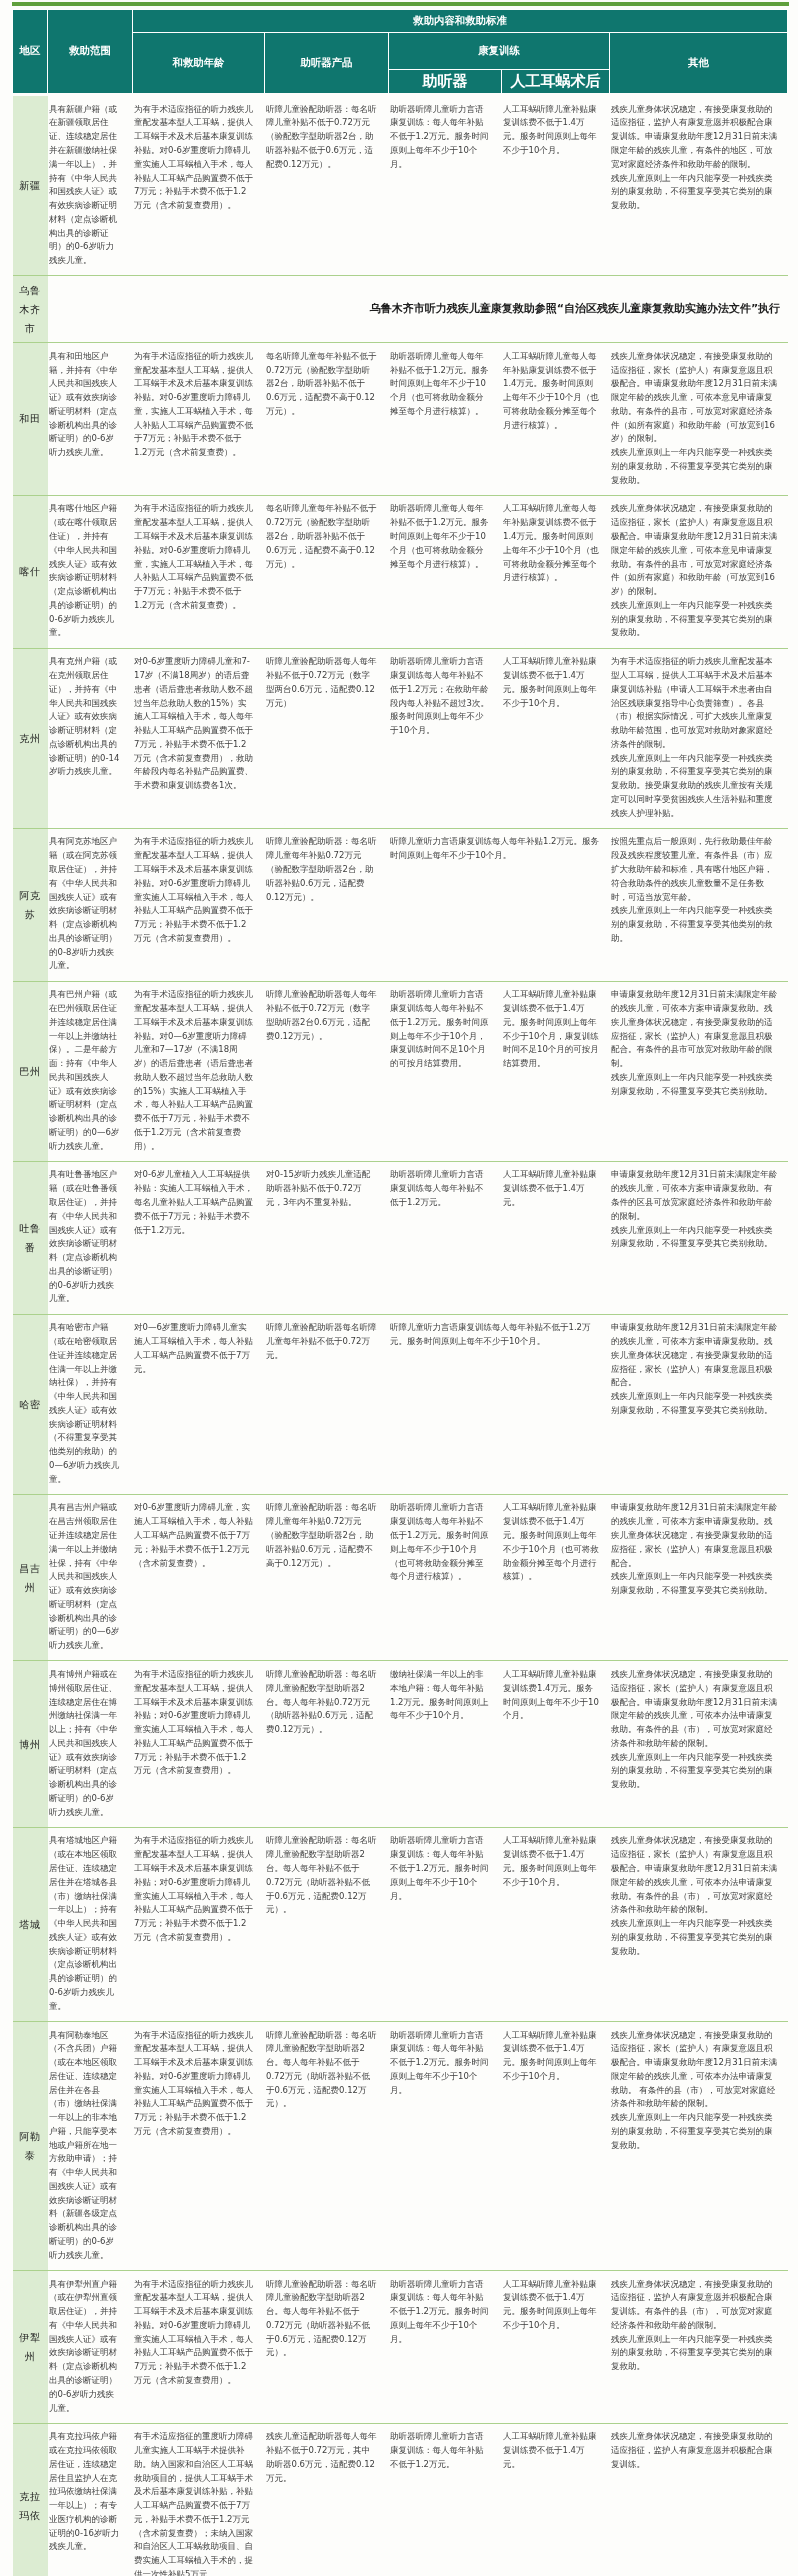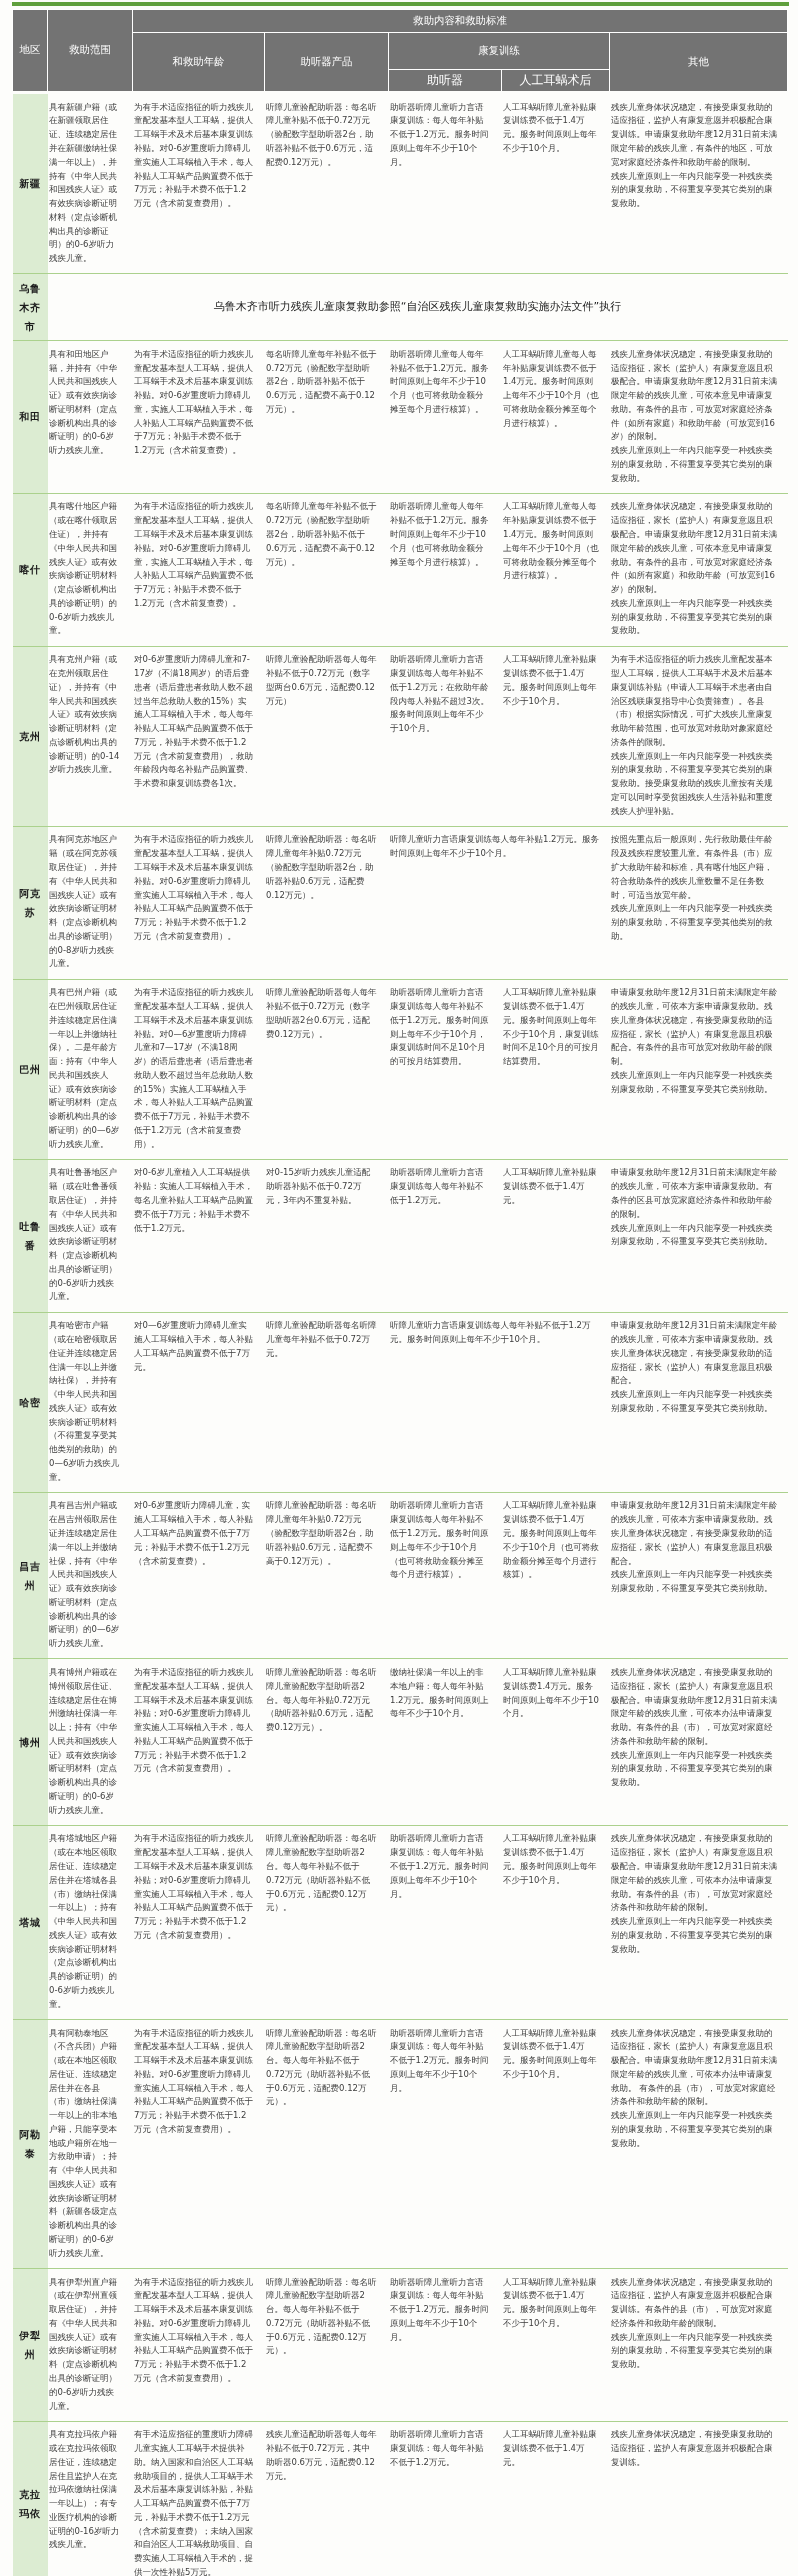--- a/index.html
+++ b/index.html
@@ -8,43 +8,43 @@
   .top-rule{margin:0 10.4px 3px 12px;height:4.4px;background:#5f9f3c;}
   table.aid{border-collapse:collapse;table-layout:fixed;width:775px;margin-left:12px;}
   col.c-region{width:35px;}
   col.c-scope{width:85px;}
   col.c-cochlear{width:132px;}
   col.c-haprod{width:124px;}
   col.c-trha{width:113px;}
   col.c-trci{width:108px;}
   col.c-other{width:178px;}
   thead th{
-    background:#737373;color:#fff;font-weight:normal;
+    background:#0f766e;color:#fff;font-weight:bold;
     font-size:10.4px;text-align:center;vertical-align:middle;
     border:1.5px solid #ffffff;padding:2.2px 1.5px;
   }
   thead tr.h1 th{height:18px;}
   thead tr.h2 th{height:31px;}
-  thead tr.h3 th{height:16.3px;font-size:12px;}
+  thead tr.h3 th{height:16.3px;font-size:15px;}
   tbody td{
     vertical-align:top;text-align:left;
     font-size:8.5px;line-height:1.62;
     padding:6.7px 10.4px 7.4px 1.5px;
     border-top:1.5px solid #abd18d;
     white-space:pre-line;
   }
   tbody tr:first-child td{border-top:3.7px solid #fdfdfb;}
   tbody tr:last-child td{border-bottom:2.2px solid #8bbf68;}
   td.region{
-    background:#dcecd2;color:#1d1d1d;font-weight:bold;
+    background:#dcecd2;color:#1d1d1d;font-weight:normal;
     font-size:10px;text-align:center;vertical-align:middle;
     padding:4.4px 3px;letter-spacing:0.7px;line-height:1.9;
   }
   td.note{
-    text-align:center;vertical-align:middle;font-weight:normal;
+    text-align:right;vertical-align:middle;font-weight:bold;
     font-size:11px;color:#1d1d1d;padding:13.3px 7.4px;white-space:normal;
   }
   tr.r-note{height:52px;}
 </style>
 </head>
 <body>
 
 <div class="page">
   <div class="top-rule"></div>
 

